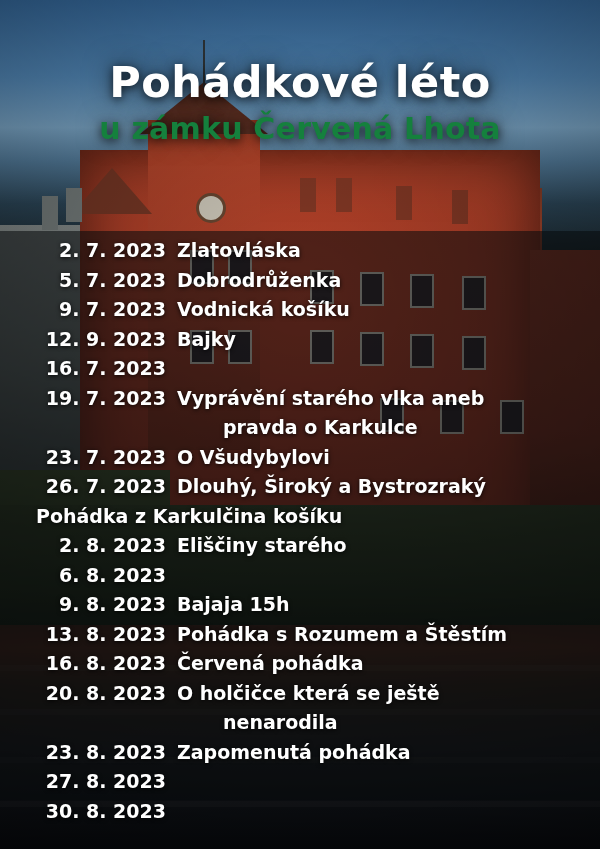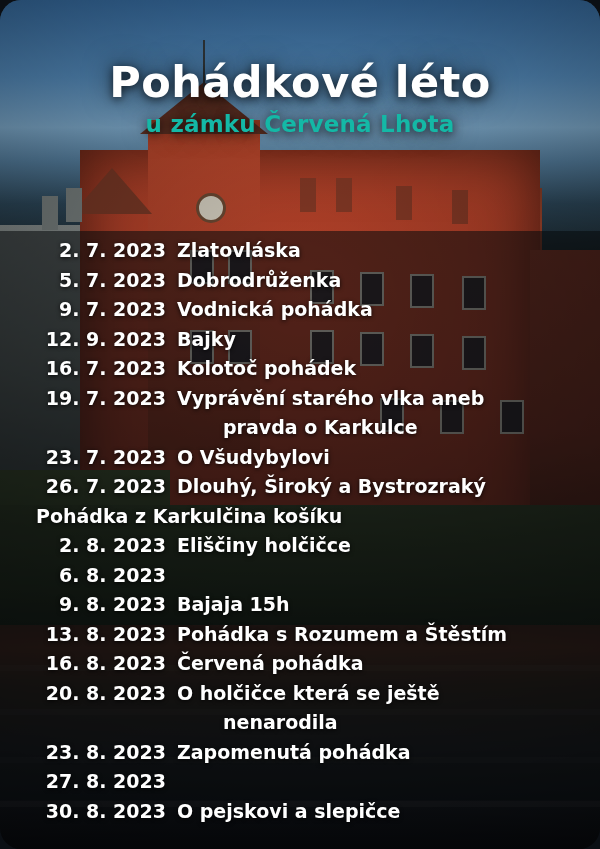--- a/index.html
+++ b/index.html
@@ -11,21 +11,20 @@
     height: 849px;
     background: #0b0f14;
     font-family: "DejaVu Sans", sans-serif;
     overflow: hidden;
   }
   .poster {
     position: relative;
     width: 600px;
     height: 849px;
     overflow: hidden;
-    border-radius: 21px;
   }
 
   
   .bg {
     position: absolute;
     inset: 0;
     background:
       
       linear-gradient(to bottom,
         rgba(0,0,0,0) 72%,
@@ -207,22 +206,22 @@
   }
   .title-main {
     color: #ffffff;
     font-size: 43px;
     font-weight: bold;
     letter-spacing: 0.5px;
     line-height: 1.05;
     text-shadow: 0 2px 10px rgba(0,0,0,0.75), 0 0 28px rgba(0,0,0,0.6);
   }
   .title-sub {
-    color: #14b8a6;
-    font-size: 23px;
+    color: #15803d;
+    font-size: 30px;
     font-weight: bold;
     margin-top: 6px;
     letter-spacing: 0.2px;
     text-shadow: 0 2px 10px rgba(0,0,0,0.75), 0 0 24px rgba(0,0,0,0.6);
   }
 
   
   .band {
     position: absolute;
     left: 0;
@@ -327,29 +326,28 @@
       <div class="row">
         <span class="date">2. 7. 2023</span>
         <span class="name">Zlatovláska</span>
       </div>
       <div class="row">
         <span class="date">5. 7. 2023</span>
         <span class="name">Dobrodrůženka</span>
       </div>
       <div class="row">
         <span class="date">9. 7. 2023</span>
-        <span class="name">Vodnická pohádka</span>
+        <span class="name">Vodnická košíku</span>
       </div>
       <div class="row">
         <span class="date">12. 9. 2023</span>
         <span class="name">Bajky</span>
       </div>
       <div class="row">
         <span class="date">16. 7. 2023</span>
-        <span class="name">Kolotoč pohádek</span>
       </div>
       <div class="row">
         <span class="date">19. 7. 2023</span>
         <span class="name">Vyprávění starého vlka aneb</span>
       </div>
       <div class="row">
         <span class="date"></span>
         <span class="name">
           <span class="cont">pravda o Karkulce</span>
         </span>
@@ -360,21 +358,21 @@
       </div>
       <div class="row">
         <span class="date">26. 7. 2023</span>
         <span class="name">Dlouhý, Široký a Bystrozraký</span>
       </div>
       <div class="row">
         <span class="name">Pohádka z Karkulčina košíku</span>
       </div>
       <div class="row">
         <span class="date">2. 8. 2023</span>
-        <span class="name">Eliščiny holčičce</span>
+        <span class="name">Eliščiny starého</span>
       </div>
       <div class="row">
         <span class="date">6. 8. 2023</span>
       </div>
       <div class="row">
         <span class="date">9. 8. 2023</span>
         <span class="name">Bajaja 15h</span>
       </div>
       <div class="row">
         <span class="date">13. 8. 2023</span>
@@ -396,17 +394,16 @@
       </div>
       <div class="row">
         <span class="date">23. 8. 2023</span>
         <span class="name">Zapomenutá pohádka</span>
       </div>
       <div class="row">
         <span class="date">27. 8. 2023</span>
       </div>
       <div class="row">
         <span class="date">30. 8. 2023</span>
-        <span class="name">O pejskovi a slepičce</span>
       </div>
     </div>
 
 </div>
 
 </body></html>

